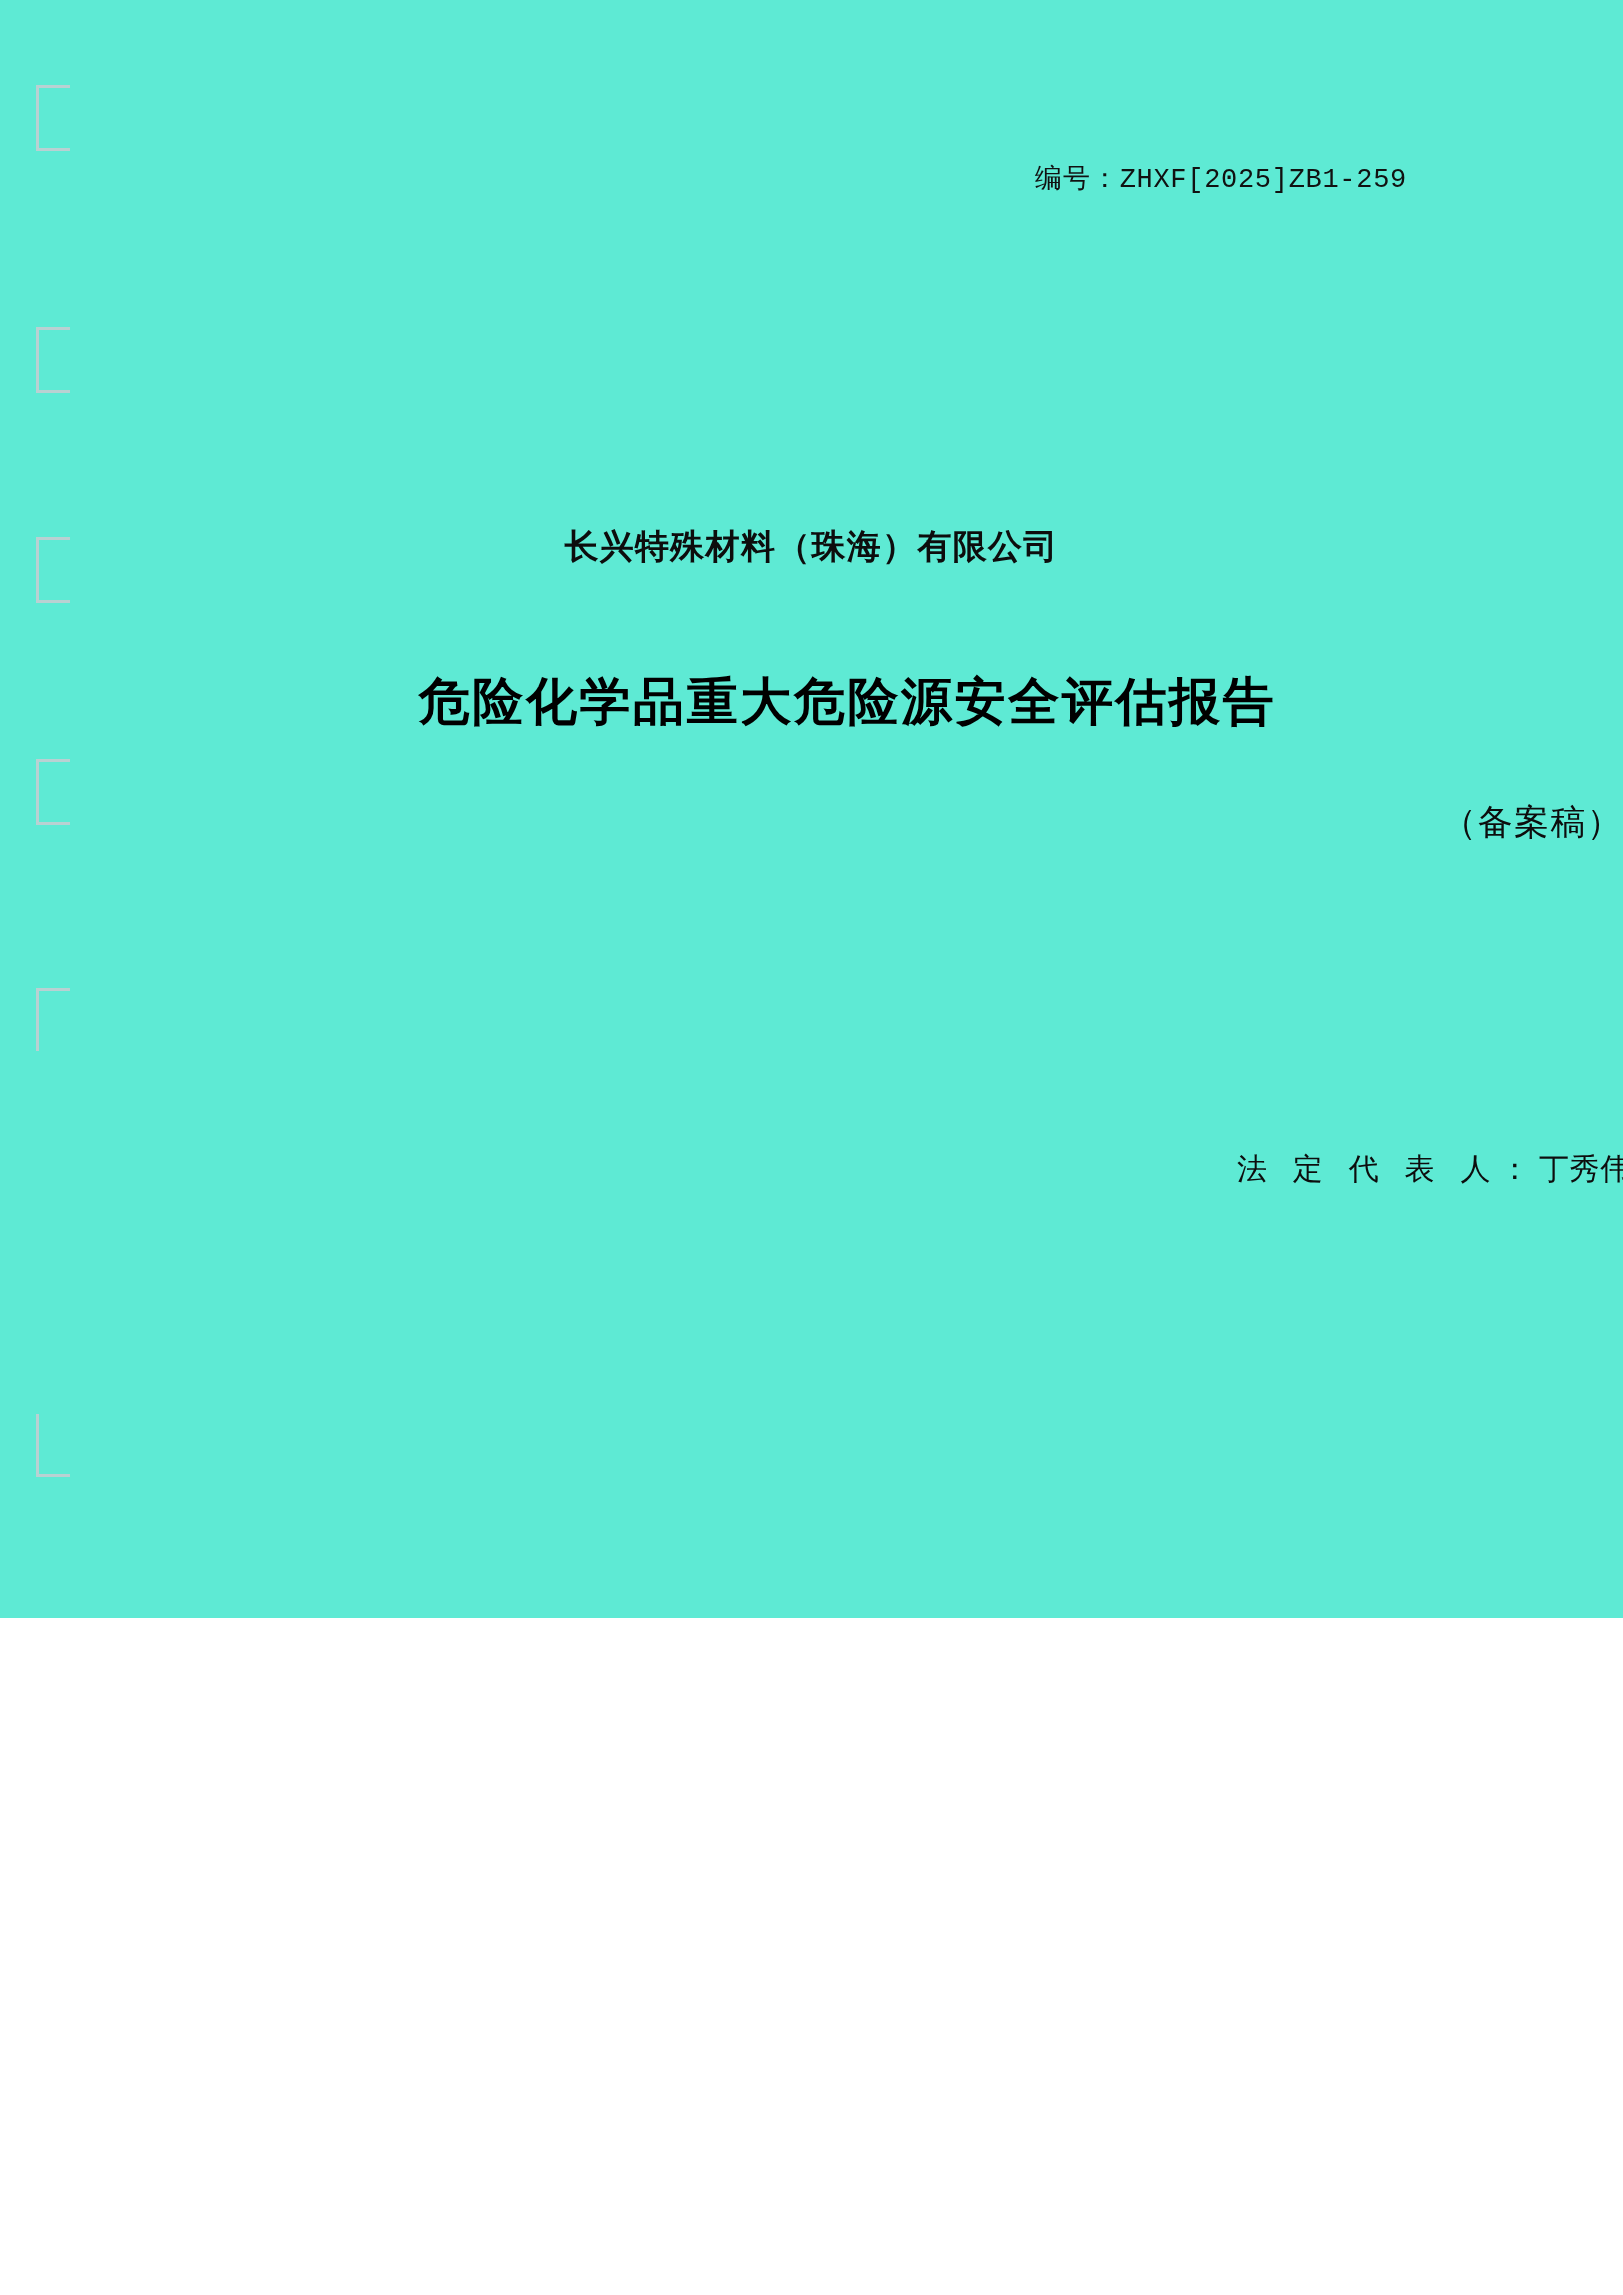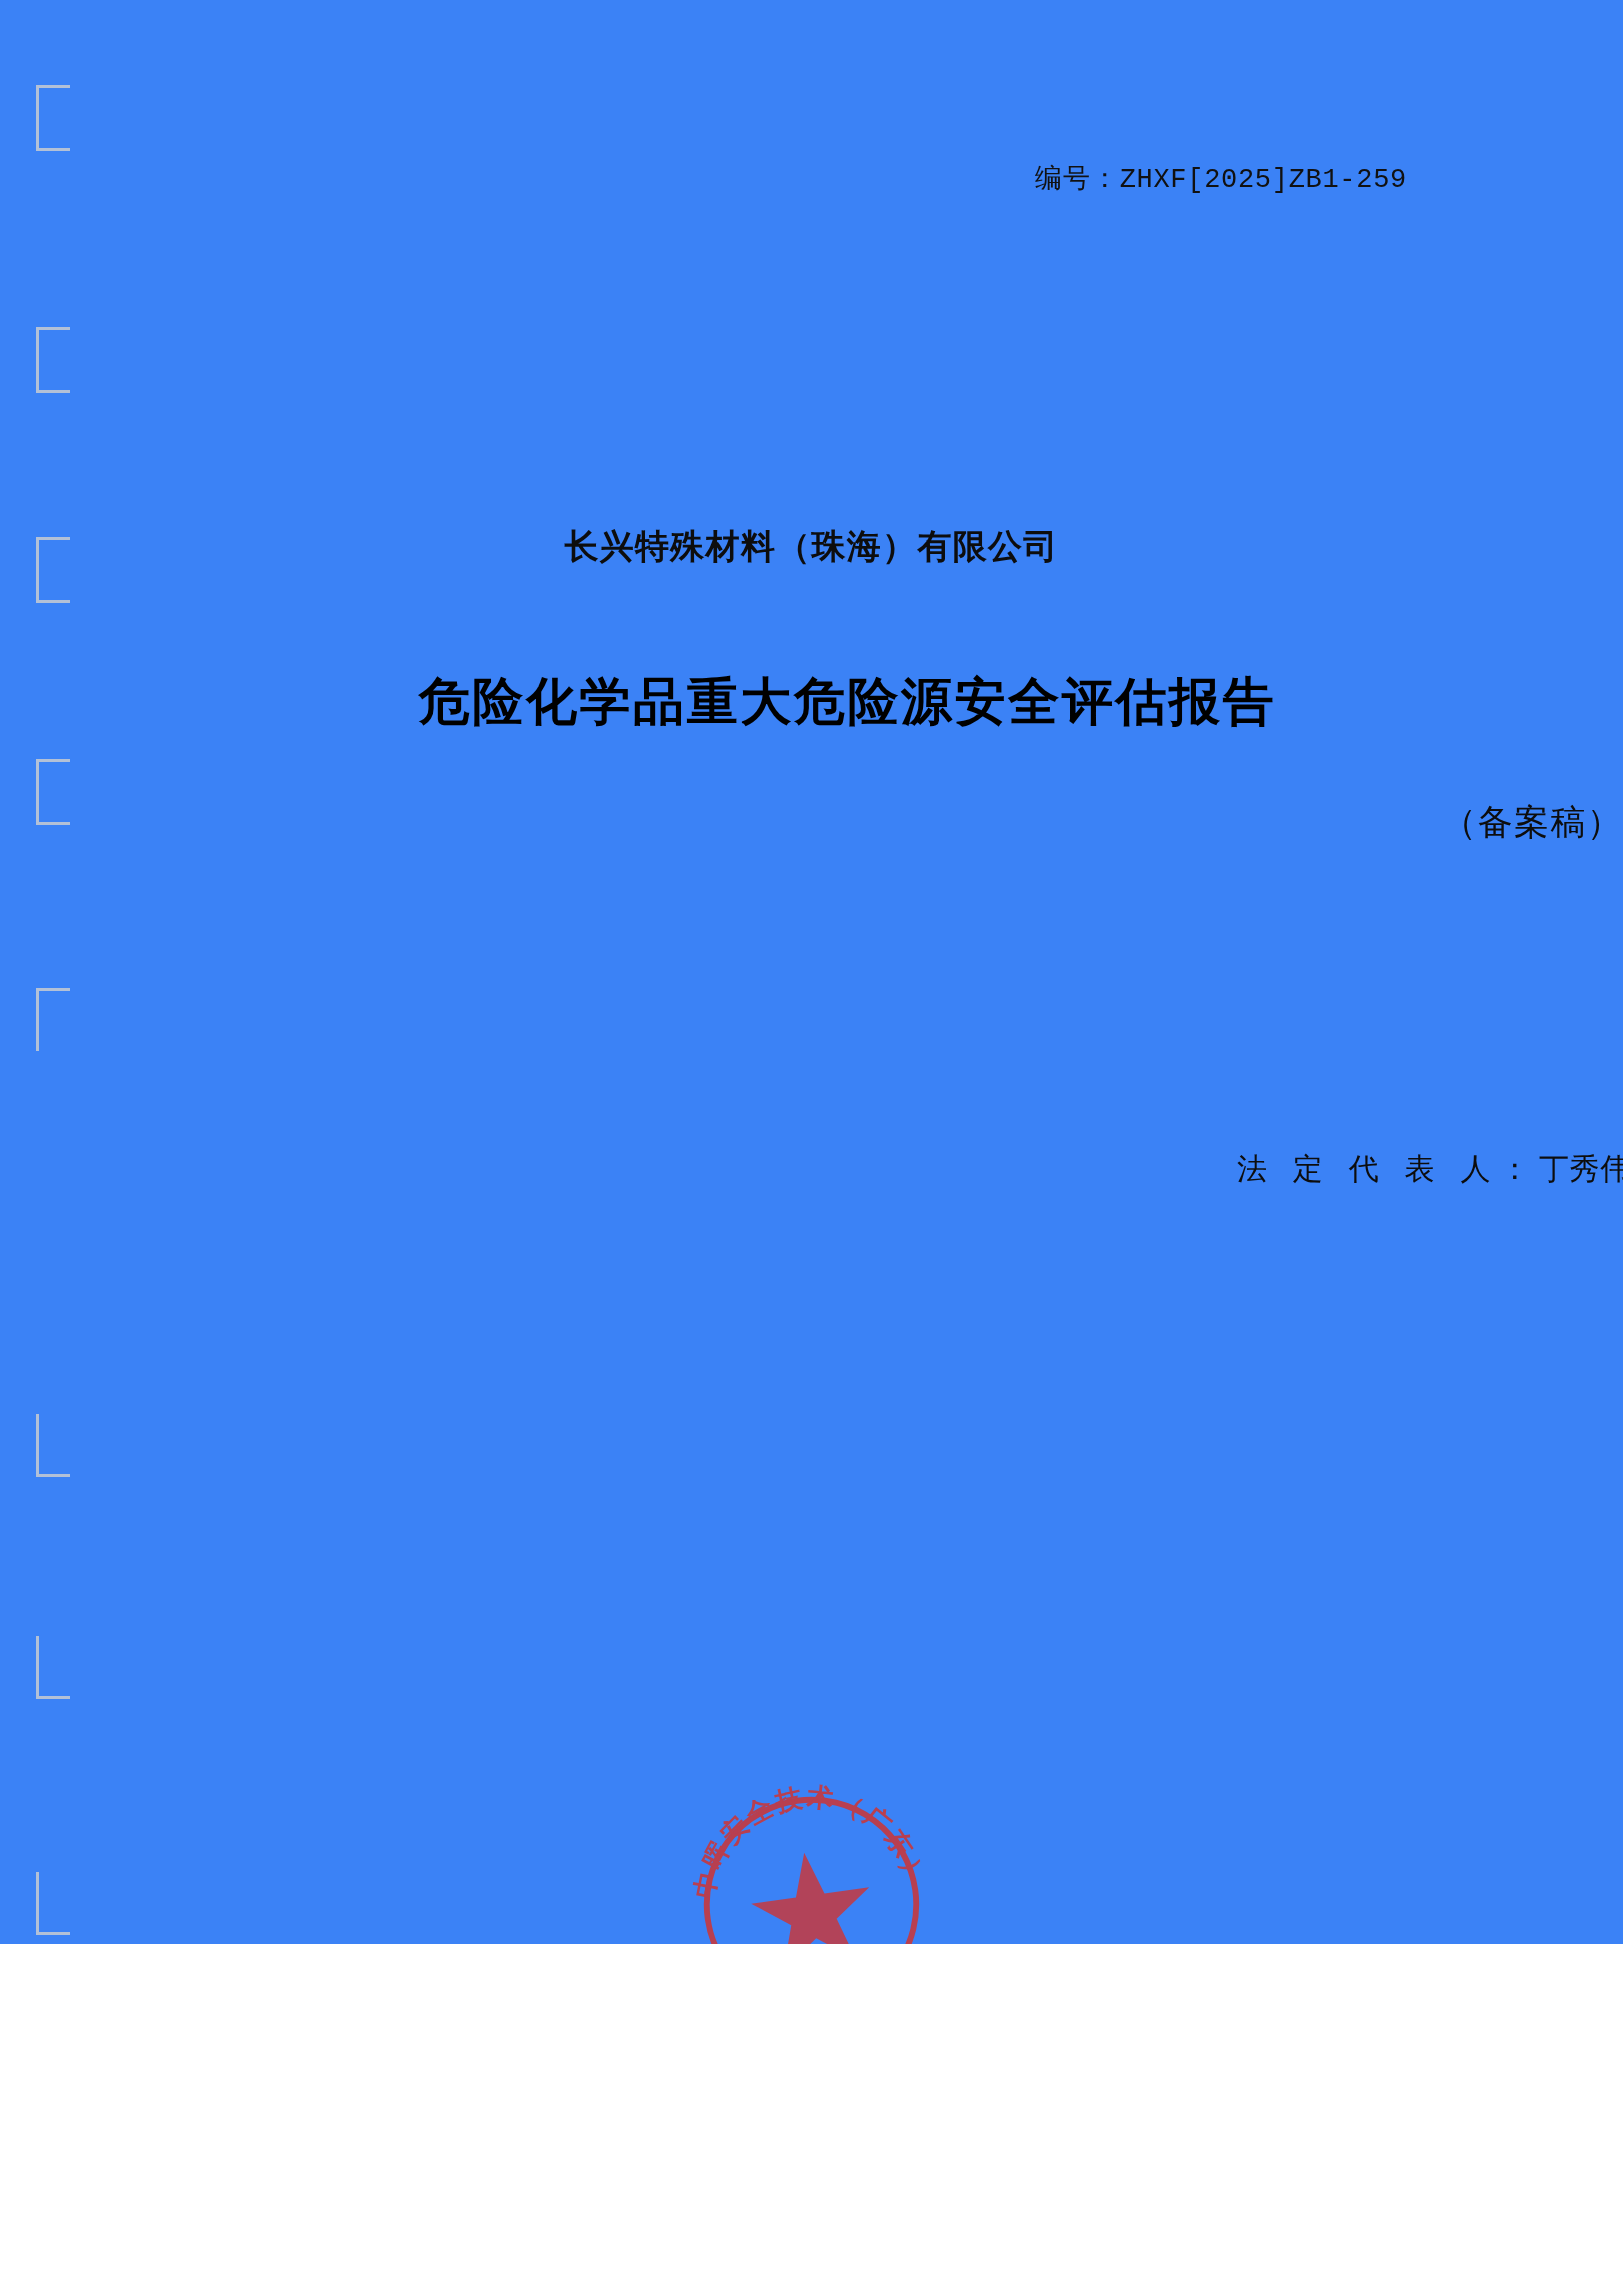--- a/index.html
+++ b/index.html
@@ -6,22 +6,22 @@
     margin: 0;
     padding: 0;
     background: #ffffff;
   }
   body {
     font-family: "Liberation Serif", serif;
   }
   .page {
     position: relative;
     width: 1623px;
-    height: 1944px;
-    background: #3b82f6;
+    height: 1618px;
+    background: #5eead4;
     overflow: hidden;
   }
 
   
   .binder-marks {
     position: absolute;
     left: 0;
     top: 0;
     width: 98px;
     height: 100%;

